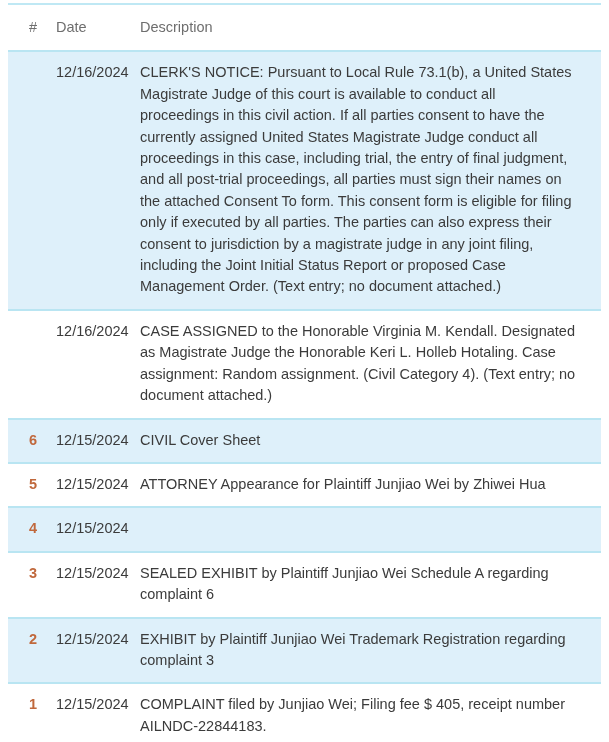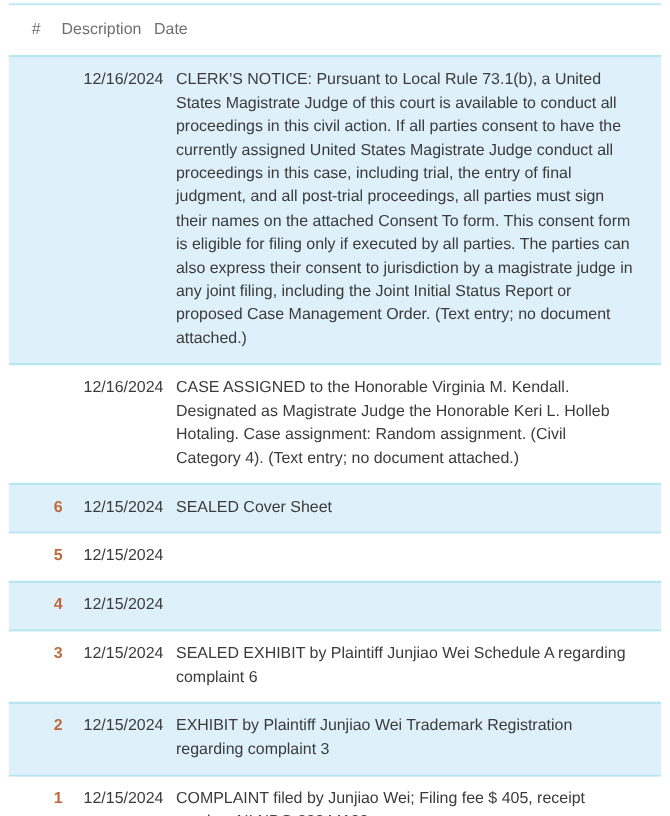--- a/index.html
+++ b/index.html
@@ -27,32 +27,32 @@
   .cell { padding-top: 10px; padding-bottom: 11px; line-height: 21.4px; }
   .cell.num {
     text-align: right;
     padding-right: 19px;
     font-weight: bold;
     color: #c0683c;
   }
   .header-row .cell.num { font-weight: normal; color: #6e6e6e; }
   .cell.desc { padding-right: 4px; }
   .cell.desc .text { display: block; padding-right: 20px; }
-  .rows .grid-row { border-top: 2px solid #b9e5f2; padding-left: 20px; }
+  .rows .grid-row { border-top: 2px solid #b9e5f2; }
   .rows .grid-row:nth-child(odd) { background: #def0fa; }
   .rows .grid-row:nth-child(even) { background: #ffffff; }
 </style>
 </head>
 <body>
 
 <div class="docket">
   <div class="grid-row header-row">
     <div class="cell num">#</div>
+    <div class="cell date">Date</div>
     <div class="cell desc">Description</div>
-    <div class="cell date">Date</div>
   </div>
   <div class="rows">
   <div class="grid-row">
     <div class="cell num"></div>
     <div class="cell date">12/16/2024</div>
     <div class="cell desc">
       <span class="text">CLERK'S NOTICE: Pursuant to Local Rule 73.1(b), a United States Magistrate Judge of this court is available to conduct all proceedings in this civil action. If all parties consent to have the currently assigned United States Magistrate Judge conduct all proceedings in this case, including trial, the entry of final judgment, and all post-trial proceedings, all parties must sign their names on the attached Consent To form. This consent form is eligible for filing only if executed by all parties. The parties can also express their consent to jurisdiction by a magistrate judge in any joint filing, including the Joint Initial Status Report or proposed Case Management Order. (Text entry; no document attached.)</span>
 
     </div>
   </div>
@@ -63,28 +63,32 @@
     <div class="cell desc">
       <span class="text">CASE ASSIGNED to the Honorable Virginia M. Kendall. Designated as Magistrate Judge the Honorable Keri L. Holleb Hotaling. Case assignment: Random assignment. (Civil Category 4). (Text entry; no document attached.)</span>
 
     </div>
   </div>
 
   <div class="grid-row">
     <div class="cell num">6</div>
     <div class="cell date">12/15/2024</div>
     <div class="cell desc">
-      <span class="text">SEALED Cover Sheet</span>
+      <span class="text">CIVIL Cover Sheet</span>
 
     </div>
   </div>
 
   <div class="grid-row">
     <div class="cell num">5</div>
     <div class="cell date">12/15/2024</div>
+    <div class="cell desc">
+      <span class="text">ATTORNEY Appearance for Plaintiff Junjiao Wei by Zhiwei Hua</span>
+
+    </div>
   </div>
 
   <div class="grid-row">
     <div class="cell num">4</div>
     <div class="cell date">12/15/2024</div>
   </div>
 
   <div class="grid-row">
     <div class="cell num">3</div>
     <div class="cell date">12/15/2024</div>

